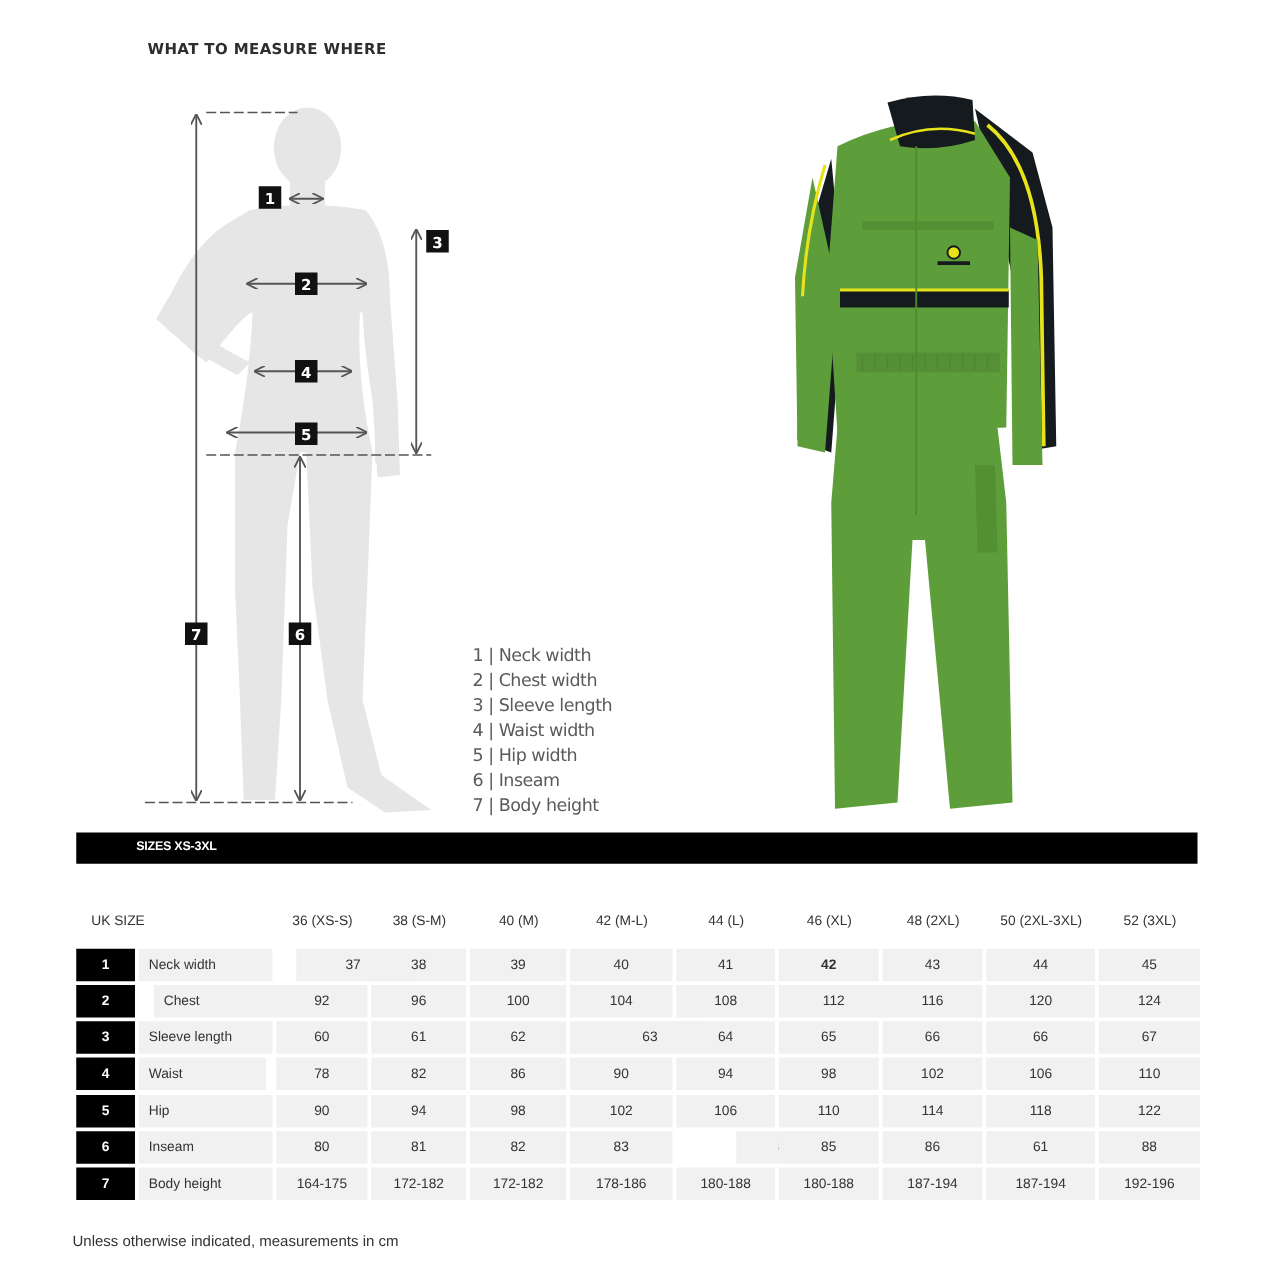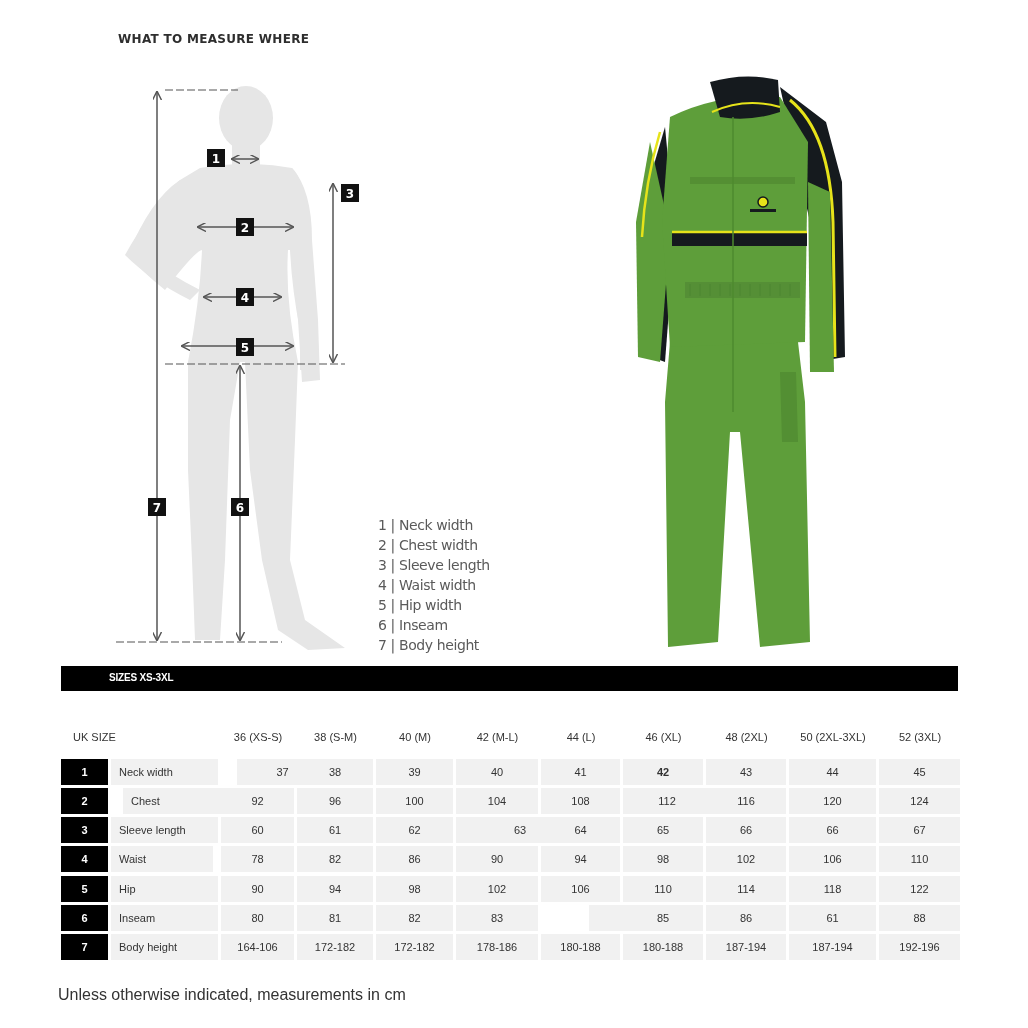--- a/index.html
+++ b/index.html
@@ -10,21 +10,21 @@
   .legend div { white-space:nowrap; }
   .coverall { position:absolute; left:630px; top:72px; width:230px; height:580px; }
   .band { position:absolute; left:61px; top:666px; width:897px; height:25px; background:#000; }
   .band span { position:absolute; left:48px; top:6px; color:#fff; font-weight:bold; font-size:10px; letter-spacing:-0.2px; }
   .hdr { position:absolute; top:731px; font-size:11px; color:#333; text-align:center; }
   .hdr.first { text-align:left; }
   .row { position:absolute; left:61px; width:900px; height:26px; }
   .cell { position:absolute; top:0; height:26px; background:#f1f1f1; font-size:11px; color:#333; display:flex; align-items:center; justify-content:center; font-weight:normal; }
   .cell.num { background:#000; color:#fff; font-weight:bold; }
   .cell.lbl { justify-content:flex-start; padding-left:8px; box-sizing:border-box; }
-  .footnote { position:absolute; left:58px; top:986px; font-size:16px; color:#333; }
+  .footnote { position:absolute; left:58px; top:986px; font-size:12px; color:#333; }
 </style>
 </head>
 <body>
 
 <div class="title">WHAT TO MEASURE WHERE</div>
 
 <svg class="figure" viewBox="0 0 600 665" width="600" height="665">
   <defs>
     <marker id="ah" viewBox="0 0 10 10" refX="9" refY="5" markerWidth="6" markerHeight="6" orient="auto-start-reverse">
       <path d="M0,0 L10,5 L0,10" fill="none" stroke="#555" stroke-width="1.6"></path>
@@ -238,21 +238,21 @@
   <div class="cell" style="left:395px;width:82px;">83</div>
   <div class="cell" style="left:480px;width:79px;margin-left:48px;">84</div>
   <div class="cell" style="left:562px;width:80px;">85</div>
   <div class="cell" style="left:645px;width:80px;">86</div>
   <div class="cell" style="left:728px;width:87px;">61</div>
   <div class="cell" style="left:818px;width:81px;">88</div>
 </div>
 <div class="row" style="top:934px;">
   <div class="cell num" style="left:0;width:47px;">7</div>
   <div class="cell lbl" style="left:50px;width:107px;">Body height</div>
-  <div class="cell" style="left:160px;width:73px;">164-106</div>
+  <div class="cell" style="left:160px;width:73px;">164-175</div>
   <div class="cell" style="left:236px;width:76px;">172-182</div>
   <div class="cell" style="left:315px;width:77px;">172-182</div>
   <div class="cell" style="left:395px;width:82px;">178-186</div>
   <div class="cell" style="left:480px;width:79px;">180-188</div>
   <div class="cell" style="left:562px;width:80px;">180-188</div>
   <div class="cell" style="left:645px;width:80px;">187-194</div>
   <div class="cell" style="left:728px;width:87px;">187-194</div>
   <div class="cell" style="left:818px;width:81px;">192-196</div>
 </div>
 

